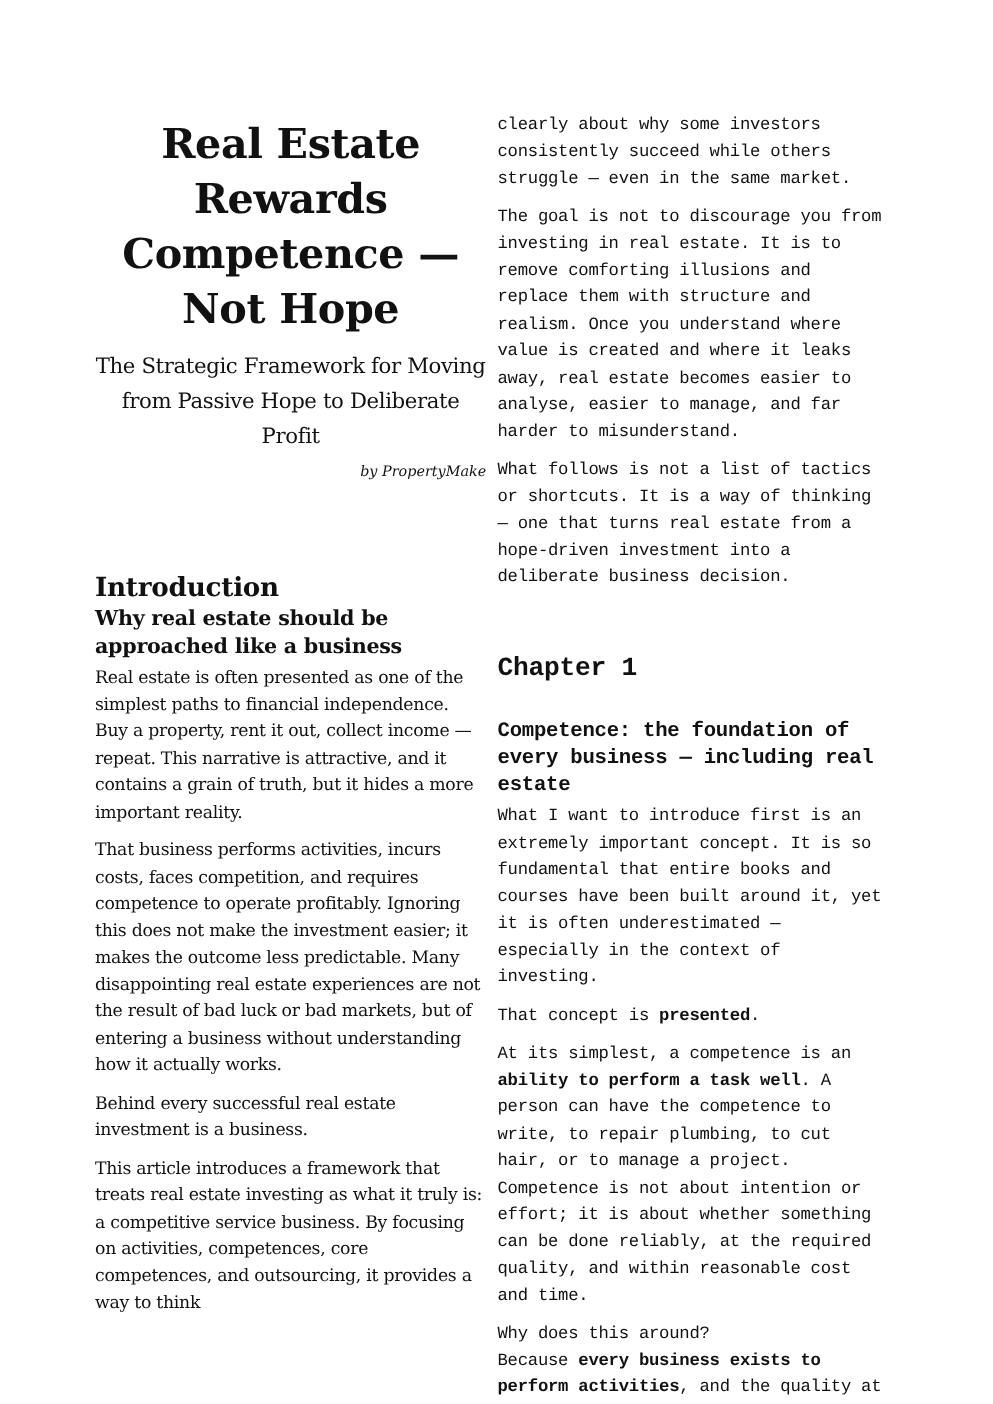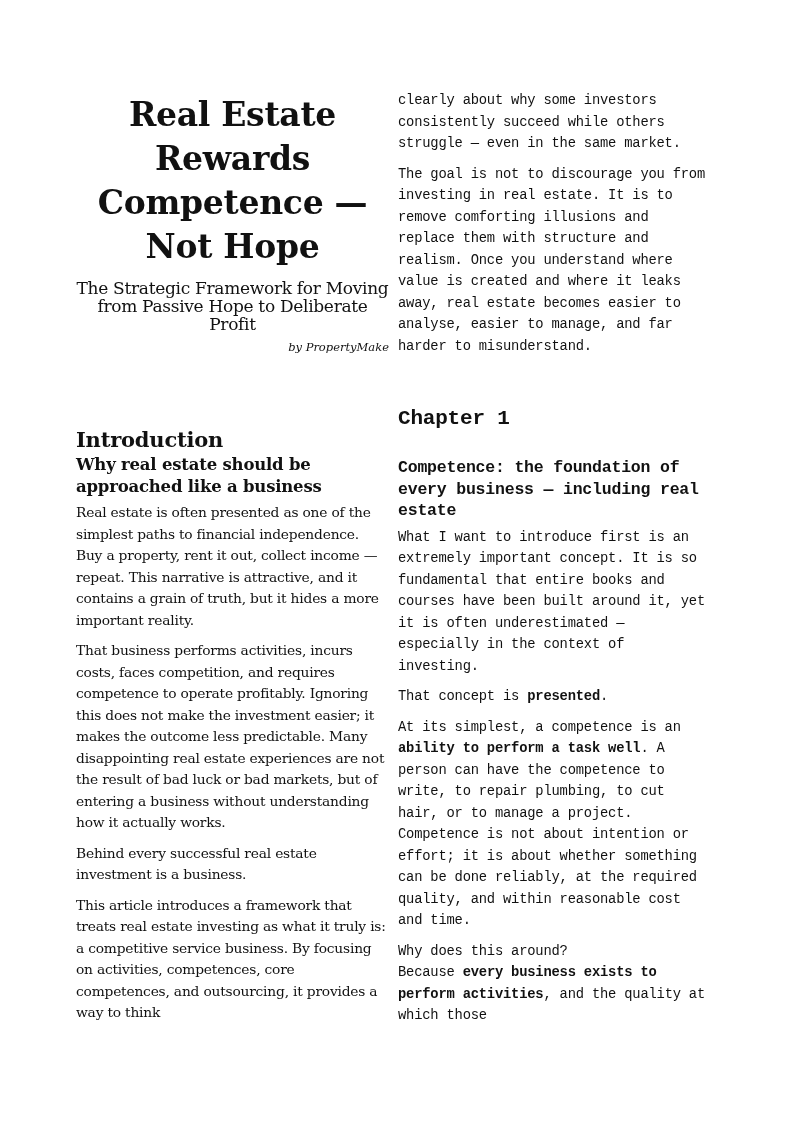--- a/index.html
+++ b/index.html
@@ -2,21 +2,21 @@
 <html><head>
   <meta charset="utf-8">
   <style>
     html, body { margin: 0; padding: 0; background: #ffffff; }
     body { width: 794px; height: 1123px; position: relative; overflow: hidden; color: #111; }
     .page { position: absolute; left: 0; top: 0; width: 794px; height: 1123px; padding-left: 36px; }
     .col { position: absolute; top: 90px; width: 313px; font-family: "DejaVu Serif", "Liberation Serif", serif; }
     .col-left { left: 76px; }
     .col-right { left: 398px; font-family: Liberation Mono, monospace; }
     .title { font-family: "DejaVu Serif", serif; font-weight: bold; font-size: 33px; line-height: 44px; text-align: center; margin: 3px 0 0 0; letter-spacing: -0.3px; }
-    .subtitle { font-size: 17px; line-height: 18px; text-align: center; margin: 10px 0 0 0; letter-spacing: -0.3px; }
+    .subtitle { font-size: 17px; line-height: 28px; text-align: center; margin: 10px 0 0 0; letter-spacing: -0.3px; }
     .byline { font-size: 11.5px; font-style: italic; text-align: right; margin: 7px 0 0 0; }
     h2 { font-size: 21px; font-weight: bold; margin: 0; line-height: 28px; letter-spacing: -0.2px; }
     h3 { font-size: 16.5px; font-weight: bold; margin: 0; line-height: 21.5px; letter-spacing: -0.2px; }
     p { font-size: 13.8px; line-height: 21.5px; margin: 0 0 9px 0; letter-spacing: -0.2px; }
     .intro-h2 { margin-top: 72px; }
     .intro-h3 { margin-bottom: 5px; }
     .ch-h2 { margin-top: 48px; }
     .ch-h3 { margin-top: 24px; margin-bottom: 5px; }
     b { font-weight: bold; }
   </style>
@@ -34,20 +34,21 @@
     <h3 class="intro-h3">Why real estate should be approached like a business</h3>
     <p>Real estate is often presented as one of the simplest paths to financial independence. Buy a property, rent it out, collect income — repeat. This narrative is attractive, and it contains a grain of truth, but it hides a more important reality.</p>
     <p>That business performs activities, incurs costs, faces competition, and requires competence to operate profitably. Ignoring this does not make the investment easier; it makes the outcome less predictable. Many disappointing real estate experiences are not the result of bad luck or bad markets, but of entering a business without understanding how it actually works.</p>
     <p>Behind every successful real estate investment is a business.</p>
     <p>This article introduces a framework that treats real estate investing as what it truly is: a competitive service business. By focusing on activities, competences, core competences, and outsourcing, it provides a way to think</p>
   </div>
 
   <div class="col col-right" style="top:90px;">
     <p>clearly about why some investors consistently succeed while others struggle — even in the same market.</p>
     <p>The goal is not to discourage you from investing in real estate. It is to remove comforting illusions and replace them with structure and realism. Once you understand where value is created and where it leaks away, real estate becomes easier to analyse, easier to manage, and far harder to misunderstand.</p>
+    <p>What follows is not a list of tactics or shortcuts. It is a way of thinking — one that turns real estate from a hope-driven investment into a deliberate business decision.</p>
 
     <h2 class="ch-h2">Chapter 1</h2>
     <h3 class="ch-h3">Competence: the foundation of every business — including real estate</h3>
     <p>What I want to introduce first is an extremely important concept. It is so fundamental that entire books and courses have been built around it, yet it is often underestimated — especially in the context of investing.</p>
     <p>
       <span>That concept is </span><b>presented</b><span>.</span>
     </p>
     <p>
       <span>At its simplest, a competence is an </span><b>ability to perform a task well</b><span>. A person can have the competence to write, to repair plumbing, to cut hair, or to manage a project. Competence is not about intention or effort; it is about whether something can be done reliably, at the required quality, and within reasonable cost and time.</span>
     </p>

